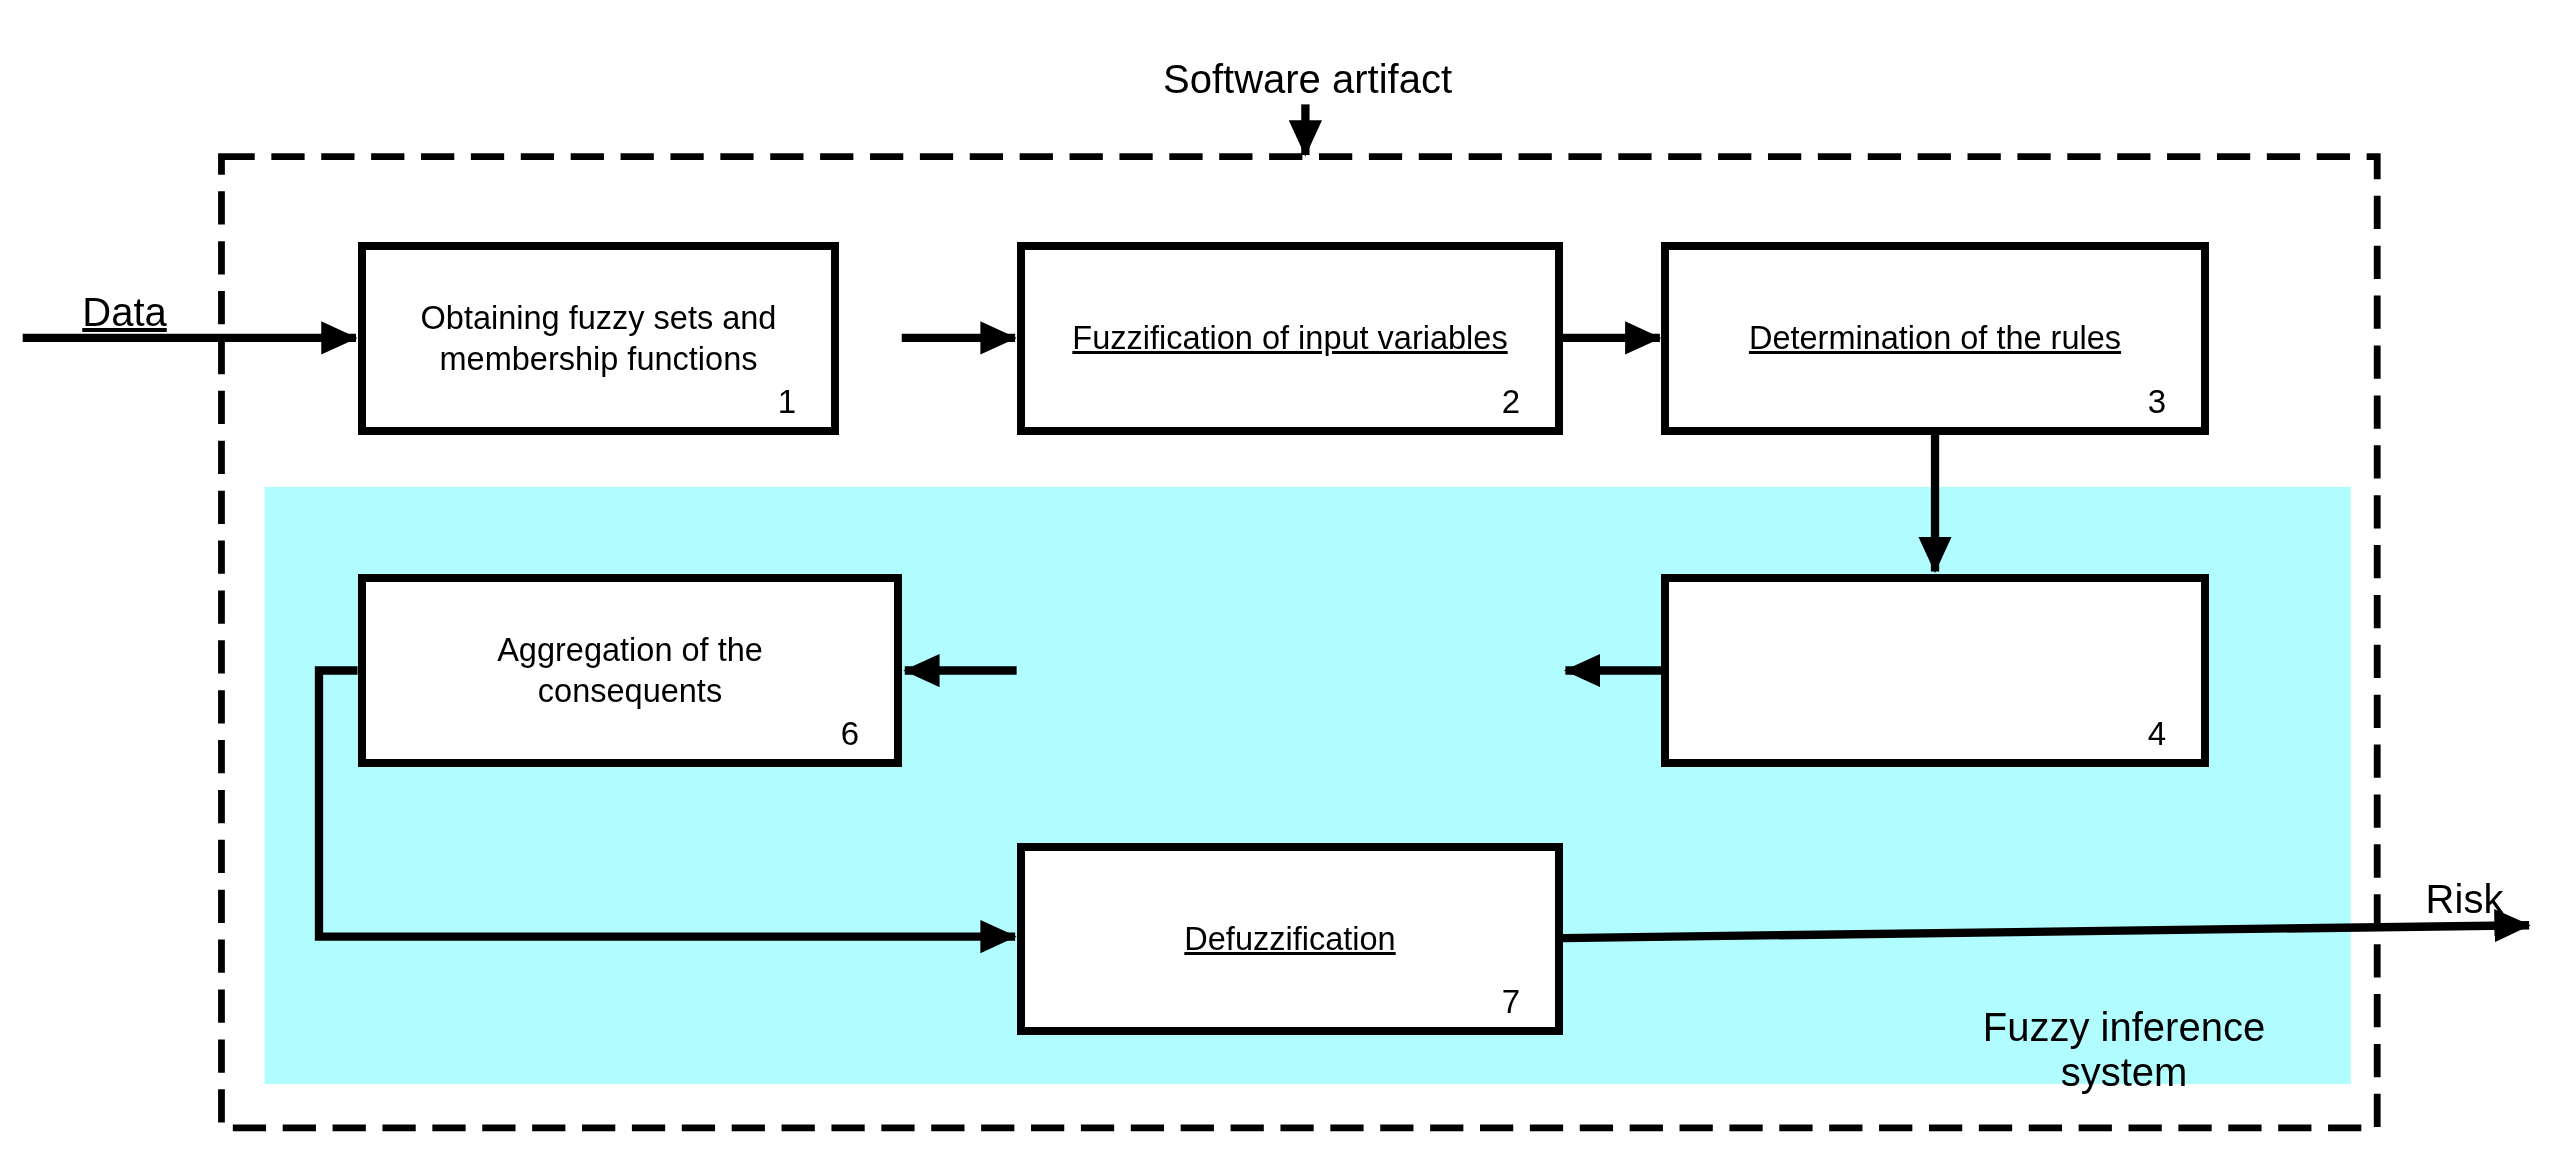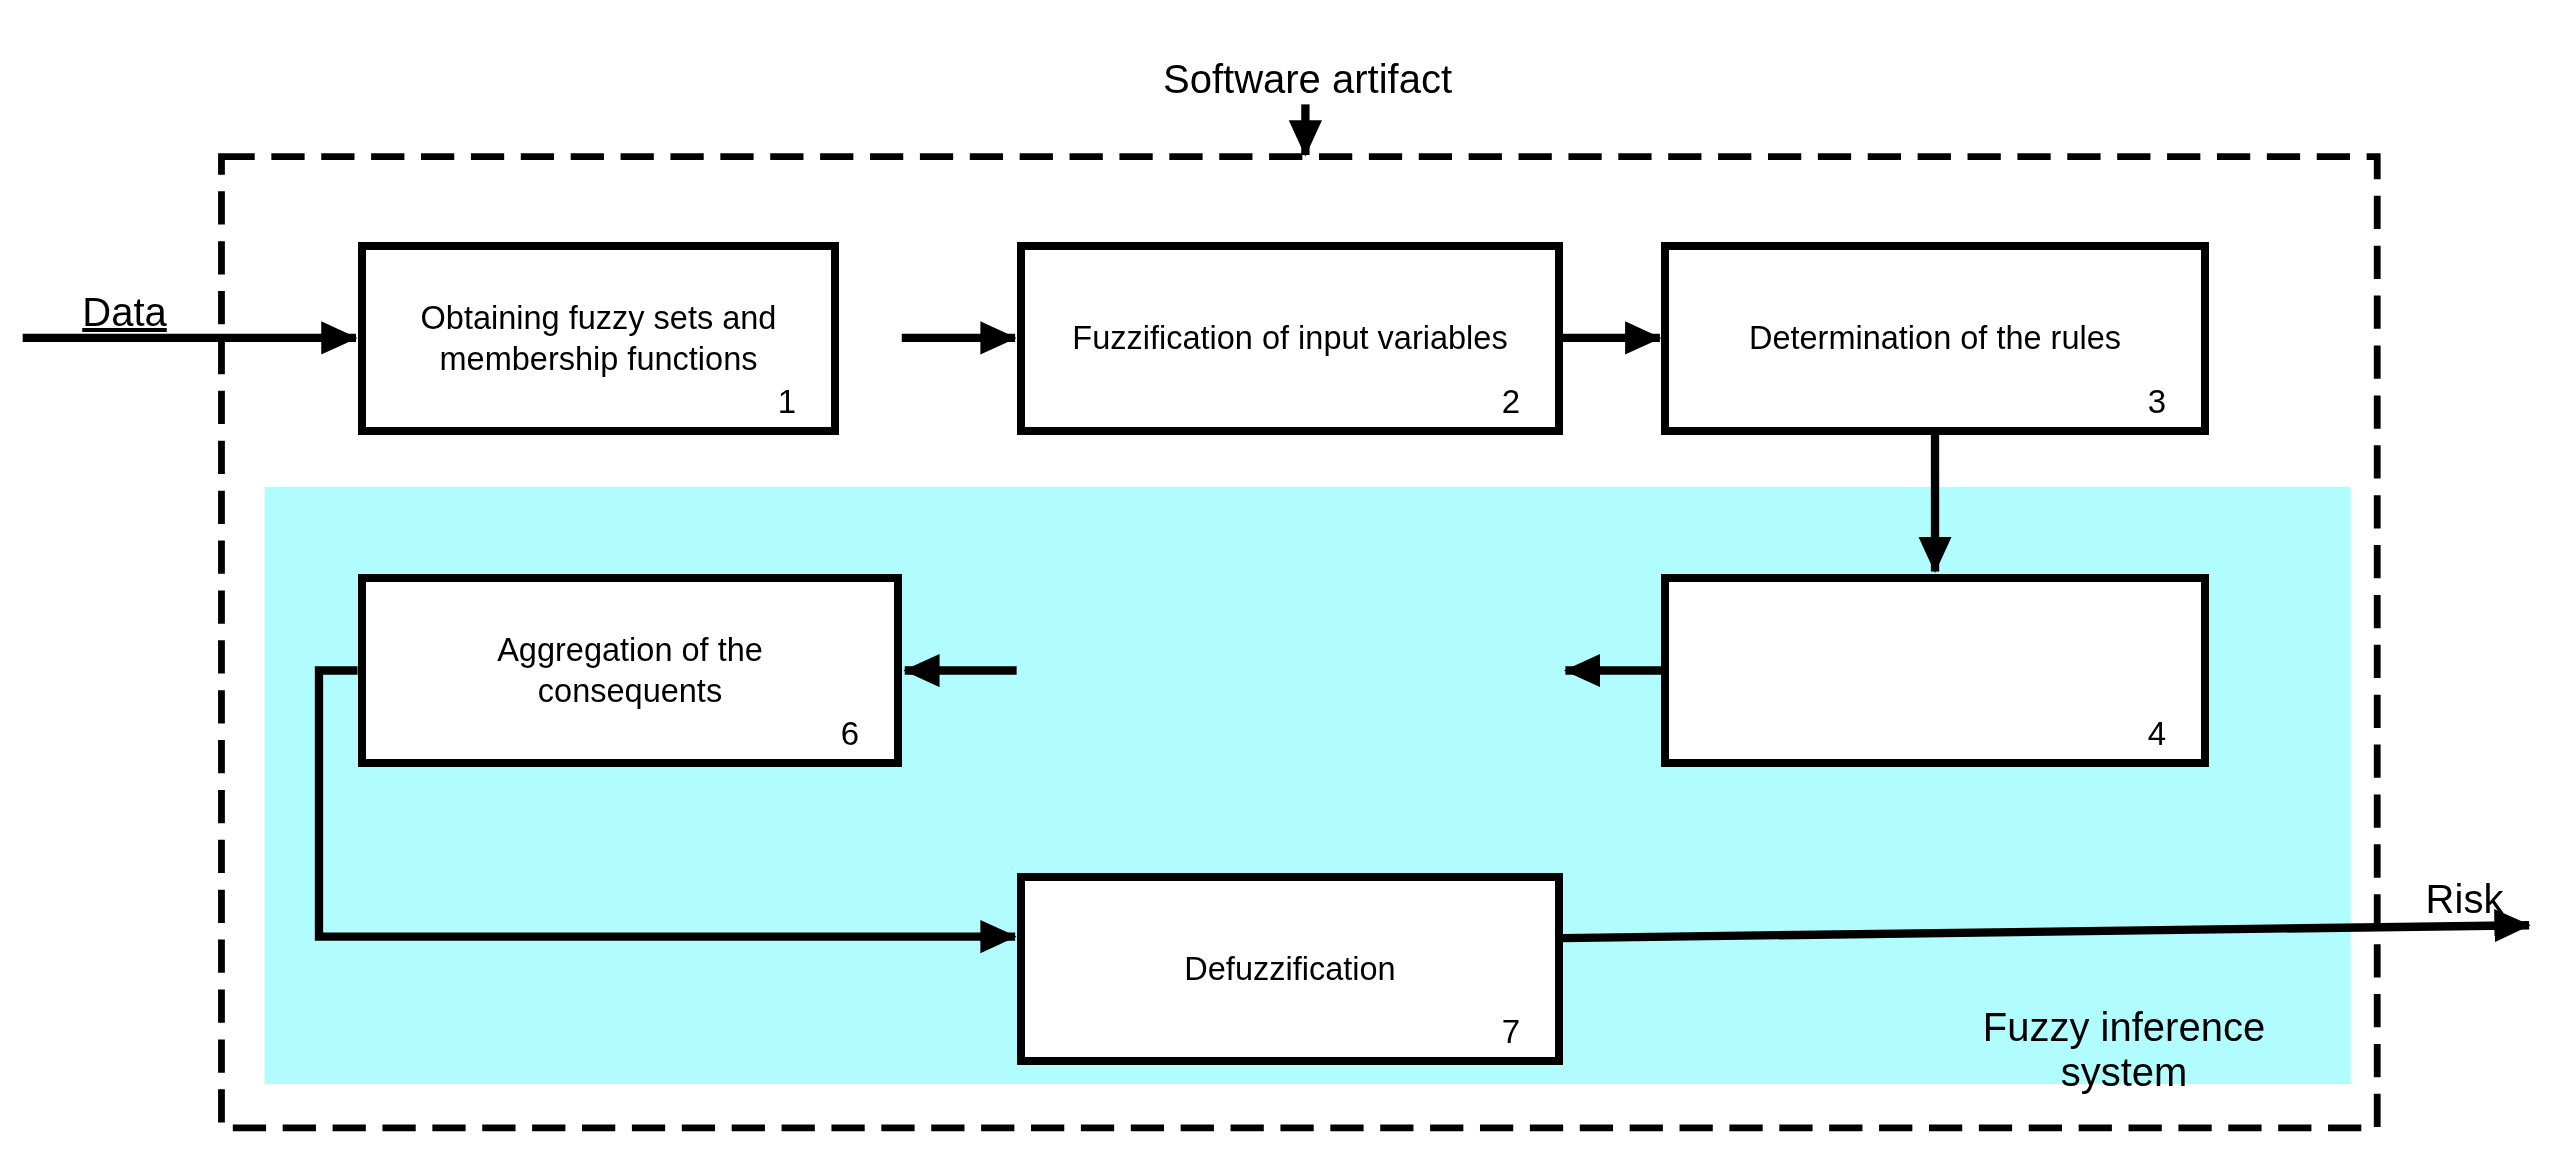--- a/index.html
+++ b/index.html
@@ -32,21 +32,21 @@
     justify-content: center;
   }
   .box-label {
     display: block;
     text-align: center;
     font-size: 32.5px;
     line-height: 1.25;
     color: #000000;
     padding: 0 13.6px;
   }
-  .box-label.oneline { white-space: nowrap; }
+  .box-label.oneline { white-space: nowrap; text-decoration: underline; }
   .box-label.narrow  { max-width: 333px; }
   .box-num {
     position: absolute;
     right: 35px;
     bottom: 6px;
     font-size: 33px;
     color: #000000;
   }
   .float-label {
     position: absolute;
@@ -116,19 +116,19 @@
   <div class="box" style="left:1661px; top:574px; width:548px; height:193px;">
     <span class="box-num">4</span>
   </div>
 
 
   <div class="box" style="left:358px; top:574px; width:544px; height:193px;">
     <span class="box-label narrow">Aggregation of the consequents</span>
     <span class="box-num">6</span>
   </div>
 
-  <div class="box" style="left:1017px; top:873px; width:546px; height:192px;">
+  <div class="box" style="left:1017px; top:843px; width:546px; height:192px;">
     <span class="box-label oneline">Defuzzification</span>
     <span class="box-num">7</span>
   </div>
 
 </div>
 
 
 </body></html>

